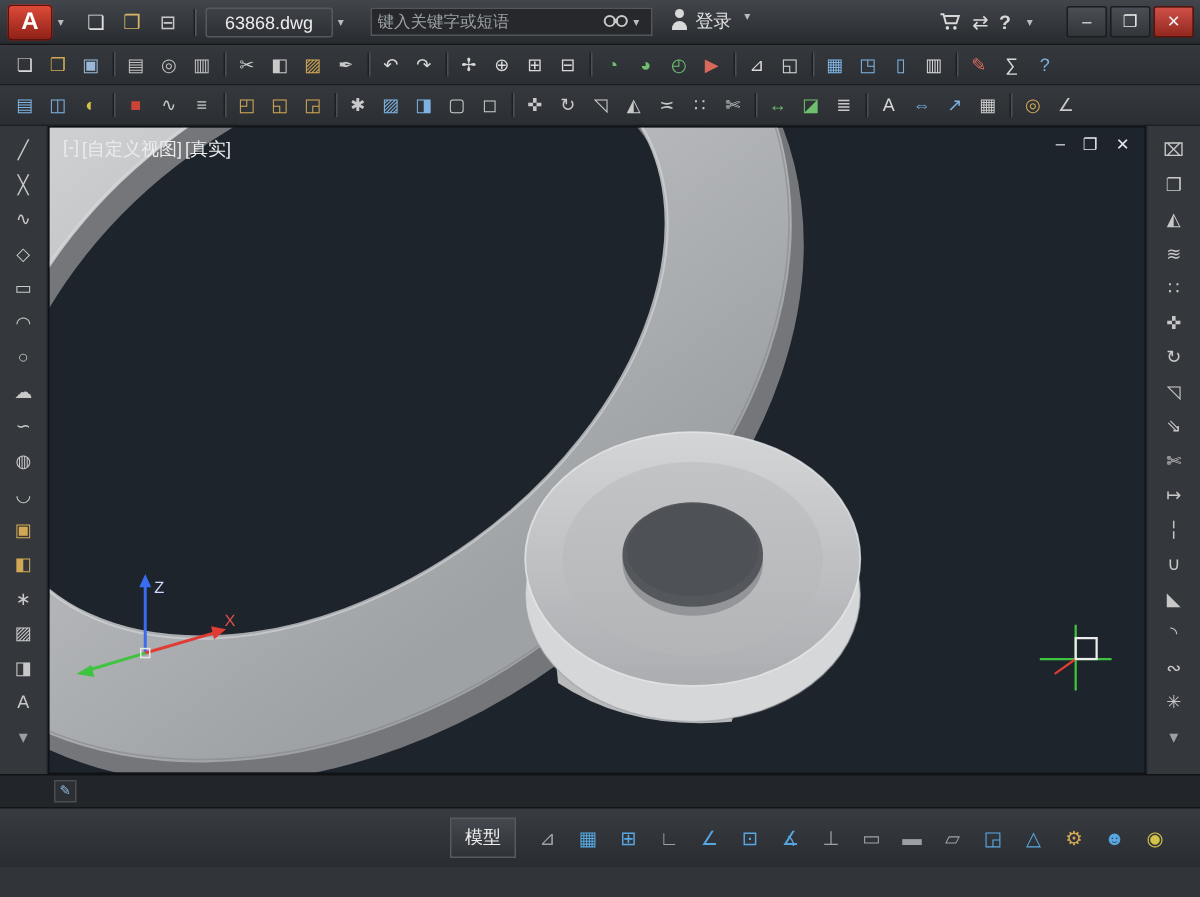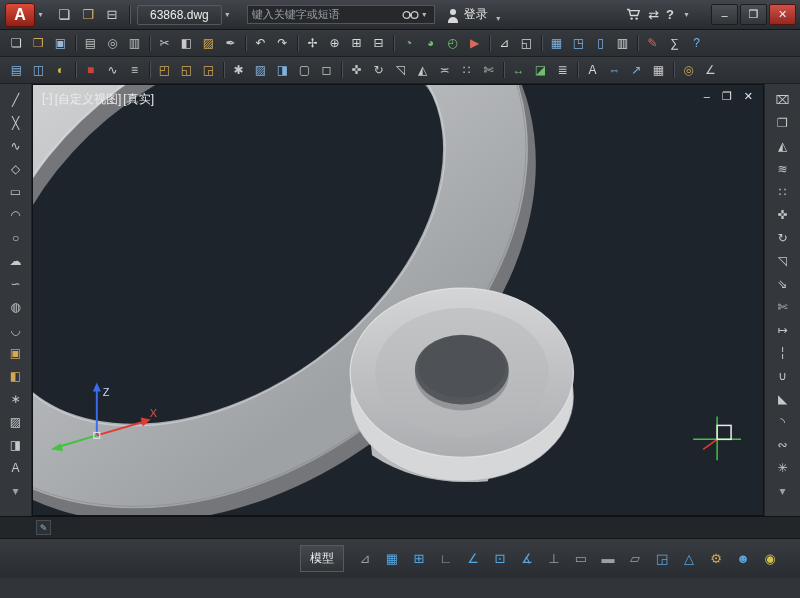--- a/index.html
+++ b/index.html
@@ -9,24 +9,24 @@
 
   
   .titlebar{height:30px;display:flex;align-items:center;background:linear-gradient(#42464c,#282b2f);border-bottom:1px solid #141517;padding:0 3px;}
   .logo{width:30px;height:24px;margin-left:2px;border-radius:3px;background:linear-gradient(#e04c3a,#8c1f16);color:#fff;font-weight:bold;font-size:16px;display:flex;align-items:center;justify-content:center;box-shadow:inset 0 0 0 1px #5c120c;}
   .dd{color:#b8bcc0;font-size:8px;width:11px;text-align:center;flex:0 0 auto;}
   .qat{display:flex;align-items:center;gap:4px;margin-left:8px;}
   .qbtn{width:20px;height:20px;font-size:13px;display:flex;align-items:center;justify-content:center;}
   .vsep{width:1px;height:18px;background:#1d1f22;box-shadow:1px 0 0 #565a60;margin:0 7px;flex:0 0 auto;}
   .doc-tab{color:#ececec;font-size:12px;padding:2px 12px;background:linear-gradient(#3e4247,#2d3034);border:1px solid #56595f;border-radius:2px;white-space:nowrap;}
   .search{display:flex;align-items:center;height:19px;width:188px;margin-left:14px;background:#26282c;border:1px solid #53575c;padding:0 4px;}
-  .search input{flex:1;min-width:0;background:transparent;border:none;outline:none;color:#9aa0a5;font-size:11px;font-family:Liberation Mono, monospace;}
+  .search input{flex:1;min-width:0;background:transparent;border:none;outline:none;color:#9aa0a5;font-size:11px;font-family:Liberation Serif, serif;}
   .search input::placeholder{color:#9aa0a5;opacity:1;}
   .binoc{flex:0 0 auto;margin-left:4px;}
-  .login{display:flex;align-items:flex-end;gap:5px;margin-left:12px;color:#e4e4e4;font-size:12px;white-space:nowrap;}
+  .login{display:flex;align-items:flex-start;gap:5px;margin-left:12px;color:#e4e4e4;font-size:12px;white-space:nowrap;}
   .person{width:12px;height:14px;position:relative;}
   .person::before{content:"";position:absolute;top:0;left:3px;width:6px;height:6px;border-radius:50%;background:#d8d8d8;}
   .person::after{content:"";position:absolute;bottom:0;left:1px;width:10px;height:6px;border-radius:5px 5px 0 0;background:#d8d8d8;}
   .tb-right{margin-left:auto;display:flex;align-items:center;gap:7px;}
   .tb-ic{color:#d8d8d8;font-size:13px;display:flex;align-items:center;}
   .winbtns{display:flex;gap:2px;margin-left:12px;margin-right:1px;}
   .wbtn{width:27px;height:21px;color:#ececec;font-size:11px;background:linear-gradient(#4b4f55,#32353a);border:1px solid #1b1d20;border-radius:2px;display:flex;align-items:center;justify-content:center;}
   .wbtn.close{background:linear-gradient(#d05048,#92281f);border-color:#58120b;}
 
   

